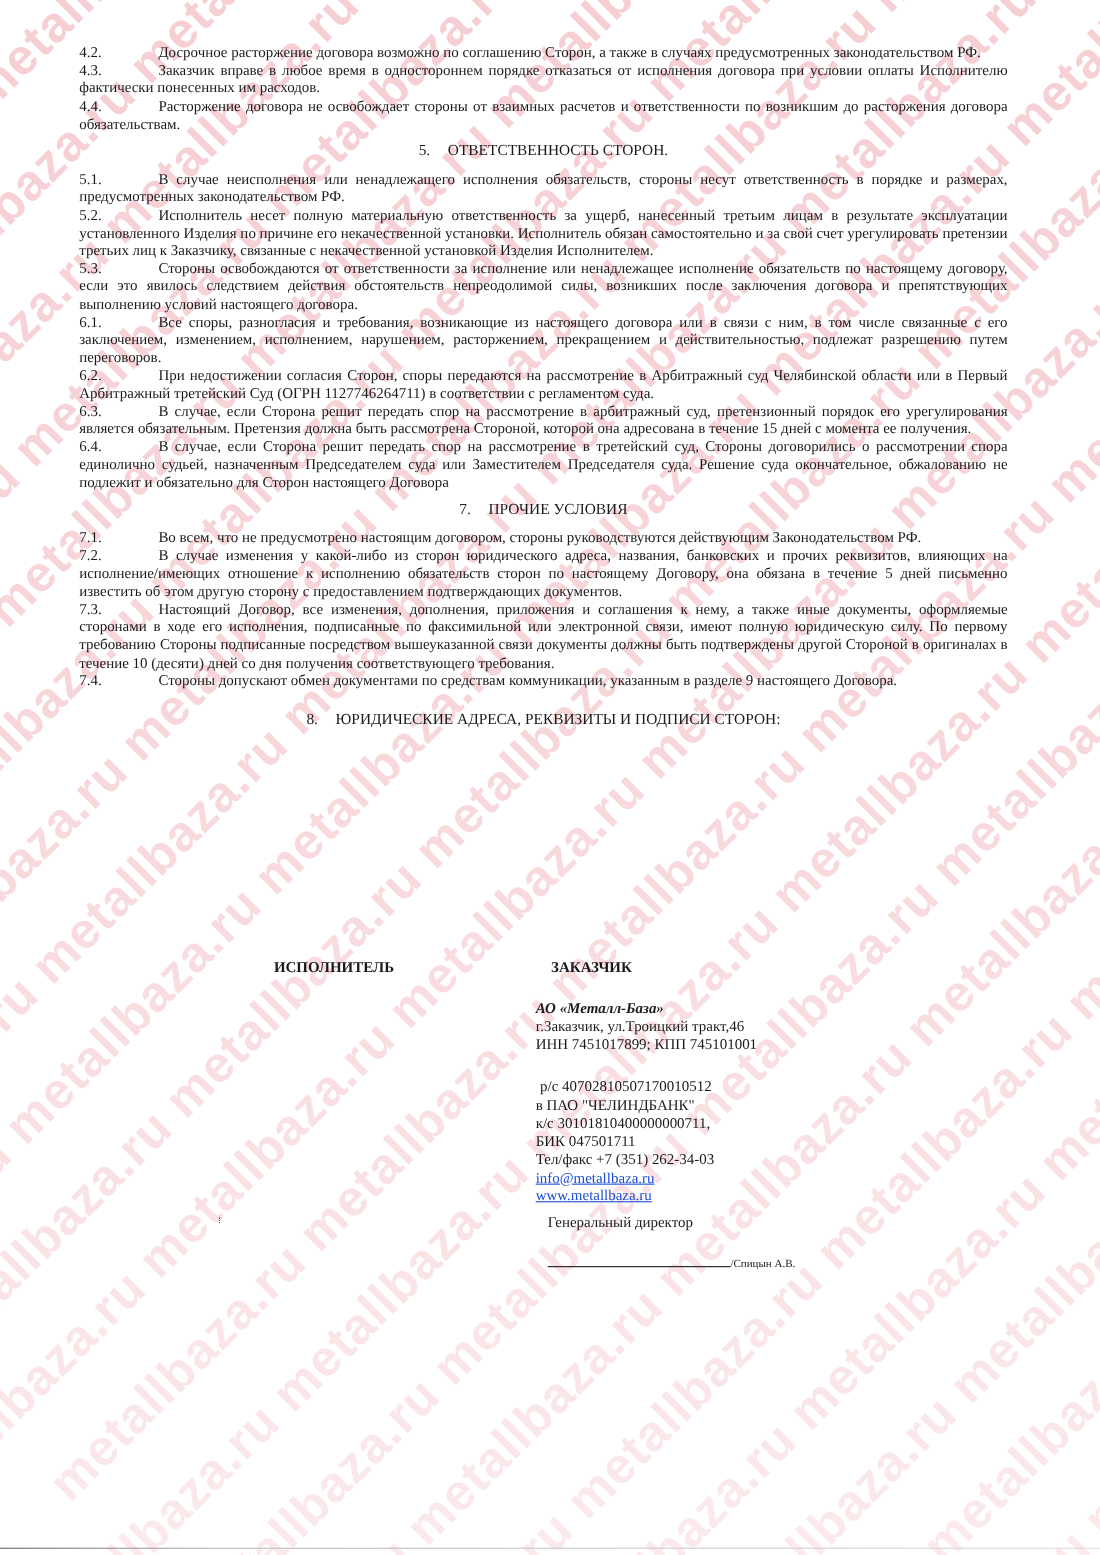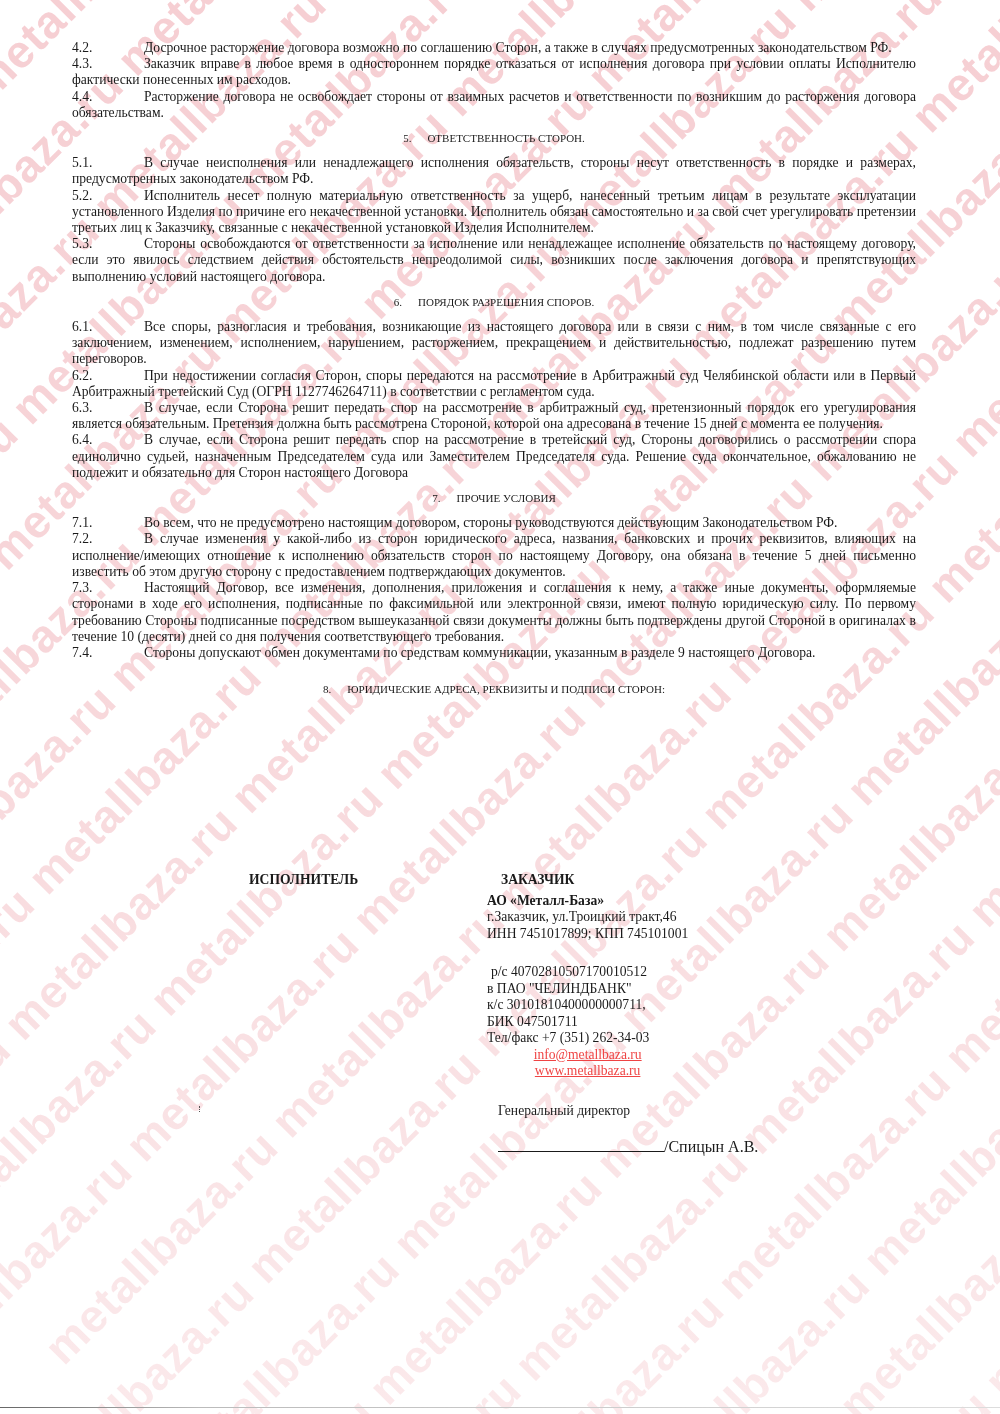--- a/index.html
+++ b/index.html
@@ -24,32 +24,32 @@
     position: absolute; left: 0; right: 0; top: 0; bottom: 0; z-index: 1;
     background: linear-gradient(to bottom, rgba(255,255,255,0) 0%, rgba(255,255,255,0.15) 45%, rgba(255,255,255,0.45) 85%, rgba(255,255,255,0.55) 100%);
     pointer-events: none;
   }
   .page {
     position: absolute; left: 72px; top: 40px; width: 844px; z-index: 2;
     font-size: 13.6px; line-height: 16.2px;
   }
   .para { text-align: justify; margin: 0; }
   .para .num { display: inline-block; width: 72px; }
-  .section-title { text-align: center; margin: 9px 0 9px 0; font-size: 11px; }
+  .section-title { text-align: center; margin: 9px 0 9px 0; font-size: 14px; }
   .section-title .snum { display: inline-block; margin-right: 16px; }
   .sign-block { position: absolute; z-index: 2; font-size: 13.6px; line-height: 16.5px; }
   .left-party { left: 249px; top: 872px; font-weight: bold; }
   .right-party { left: 487px; top: 872px; }
   .right-party .title { font-weight: bold; margin-left: 14px; }
-  .right-party .company { font-weight: bold; margin-top: 4px; }
-  .right-party a { color: #ef4444; text-decoration: underline; text-align: center; }
+  .right-party .company { font-weight: bold; margin-top: 20px; font-style: italic; }
+  .right-party a { color: #1d4ed8; text-decoration: underline; }
   .right-party .line { display: block; }
   .right-party .indent { padding-left: 4px; margin-top: 22px; }
   .director { position: absolute; z-index: 2; left: 498px; top: 1103px; font-size: 13.6px; }
-  .signature { position: absolute; z-index: 2; left: 498px; top: 1138px; font-size: 16px; }
+  .signature { position: absolute; z-index: 2; left: 498px; top: 1138px; font-size: 10px; }
   .signature .sig-line { display: inline-block; width: 166px; border-bottom: 1px solid #1a1a1a; height: 13px; vertical-align: baseline; }
   .stray-mark { position: absolute; z-index: 2; left: 199px; top: 1106px; width: 2px; height: 6px; border-left: 1px dotted #555; }
   .bottom-line { position: absolute; z-index: 2; left: 0; right: 0; top: 1407px; height: 1px; background: linear-gradient(to right, #666 0%, #bbb 20%, #ddd 100%); }
 </style>
 </head>
 <body>
 
 <div class="watermark" id="wm">
     <span class="wm-row">metallbaza.ru   metallbaza.ru   metallbaza.ru   metallbaza.ru   metallbaza.ru   metallbaza.ru   metallbaza.ru   metallbaza.ru   metallbaza.ru   metallbaza.ru   metallbaza.ru   metallbaza.ru   metallbaza.ru   metallbaza.ru</span>
     <span class="wm-row">metallbaza.ru   metallbaza.ru   metallbaza.ru   metallbaza.ru   metallbaza.ru   metallbaza.ru   metallbaza.ru   metallbaza.ru   metallbaza.ru   metallbaza.ru   metallbaza.ru   metallbaza.ru   metallbaza.ru   metallbaza.ru</span>
@@ -91,21 +91,20 @@
   </div>
 
   <div>
     <div class="section-title"><span class="snum">5.</span><span>ОТВЕТСТВЕННОСТЬ СТОРОН.</span></div>
     <p class="para"><span class="num">5.1.</span><span>В случае неисполнения или ненадлежащего исполнения обязательств, стороны несут ответственность в порядке и размерах, предусмотренных законодательством РФ.</span></p>
     <p class="para"><span class="num">5.2.</span><span>Исполнитель несет полную материальную ответственность за ущерб, нанесенный третьим лицам в результате эксплуатации установленного Изделия по причине его некачественной установки. Исполнитель обязан самостоятельно и за свой счет урегулировать претензии третьих лиц к Заказчику, связанные с некачественной установкой Изделия Исполнителем.</span></p>
     <p class="para"><span class="num">5.3.</span><span>Стороны освобождаются от ответственности за исполнение  или ненадлежащее исполнение обязательств по настоящему договору, если это явилось следствием действия обстоятельств непреодолимой силы, возникших после заключения договора и препятствующих выполнению условий настоящего договора.</span></p>
   </div>
 
   <div>
-    <div class="section-title"><span class="snum">6.</span><span>ПОРЯДОК РАЗРЕШЕНИЯ СПОРОВ.</span></div>
     <p class="para"><span class="num">6.1.</span><span>Все споры, разногласия и требования, возникающие из настоящего договора или в связи с ним, в том числе связанные с его заключением, изменением, исполнением, нарушением, расторжением, прекращением и действительностью, подлежат разрешению путем переговоров.</span></p>
     <p class="para"><span class="num">6.2.</span><span>При недостижении согласия Сторон, споры передаются на рассмотрение в Арбитражный суд Челябинской области или в Первый Арбитражный третейский  Суд (ОГРН 1127746264711) в соответствии с регламентом суда.</span></p>
     <p class="para"><span class="num">6.3.</span><span>В случае, если Сторона решит передать спор на рассмотрение в арбитражный суд, претензионный порядок его урегулирования является обязательным. Претензия должна быть рассмотрена Стороной, которой она адресована в течение 15 дней с момента ее получения.</span></p>
     <p class="para"><span class="num">6.4.</span><span>В случае, если  Сторона решит передать спор на рассмотрение в третейский суд, Стороны договорились о рассмотрении спора единолично судьей, назначенным Председателем суда или Заместителем Председателя суда. Решение суда окончательное, обжалованию не подлежит и обязательно для Сторон настоящего Договора</span></p>
   </div>
 
   <div>
     <div class="section-title"><span class="snum">7.</span><span>ПРОЧИЕ УСЛОВИЯ</span></div>
     <p class="para"><span class="num">7.1.</span><span>Во всем, что не предусмотрено настоящим договором, стороны руководствуются действующим Законодательством РФ.</span></p>
     <p class="para"><span class="num">7.2.</span><span>В случае изменения у какой-либо из сторон юридического адреса, названия, банковских и прочих реквизитов, влияющих на исполнение/имеющих отношение к исполнению обязательств сторон по настоящему Договору, она обязана в течение 5 дней письменно известить об этом другую сторону с предоставлением подтверждающих документов.</span></p>

